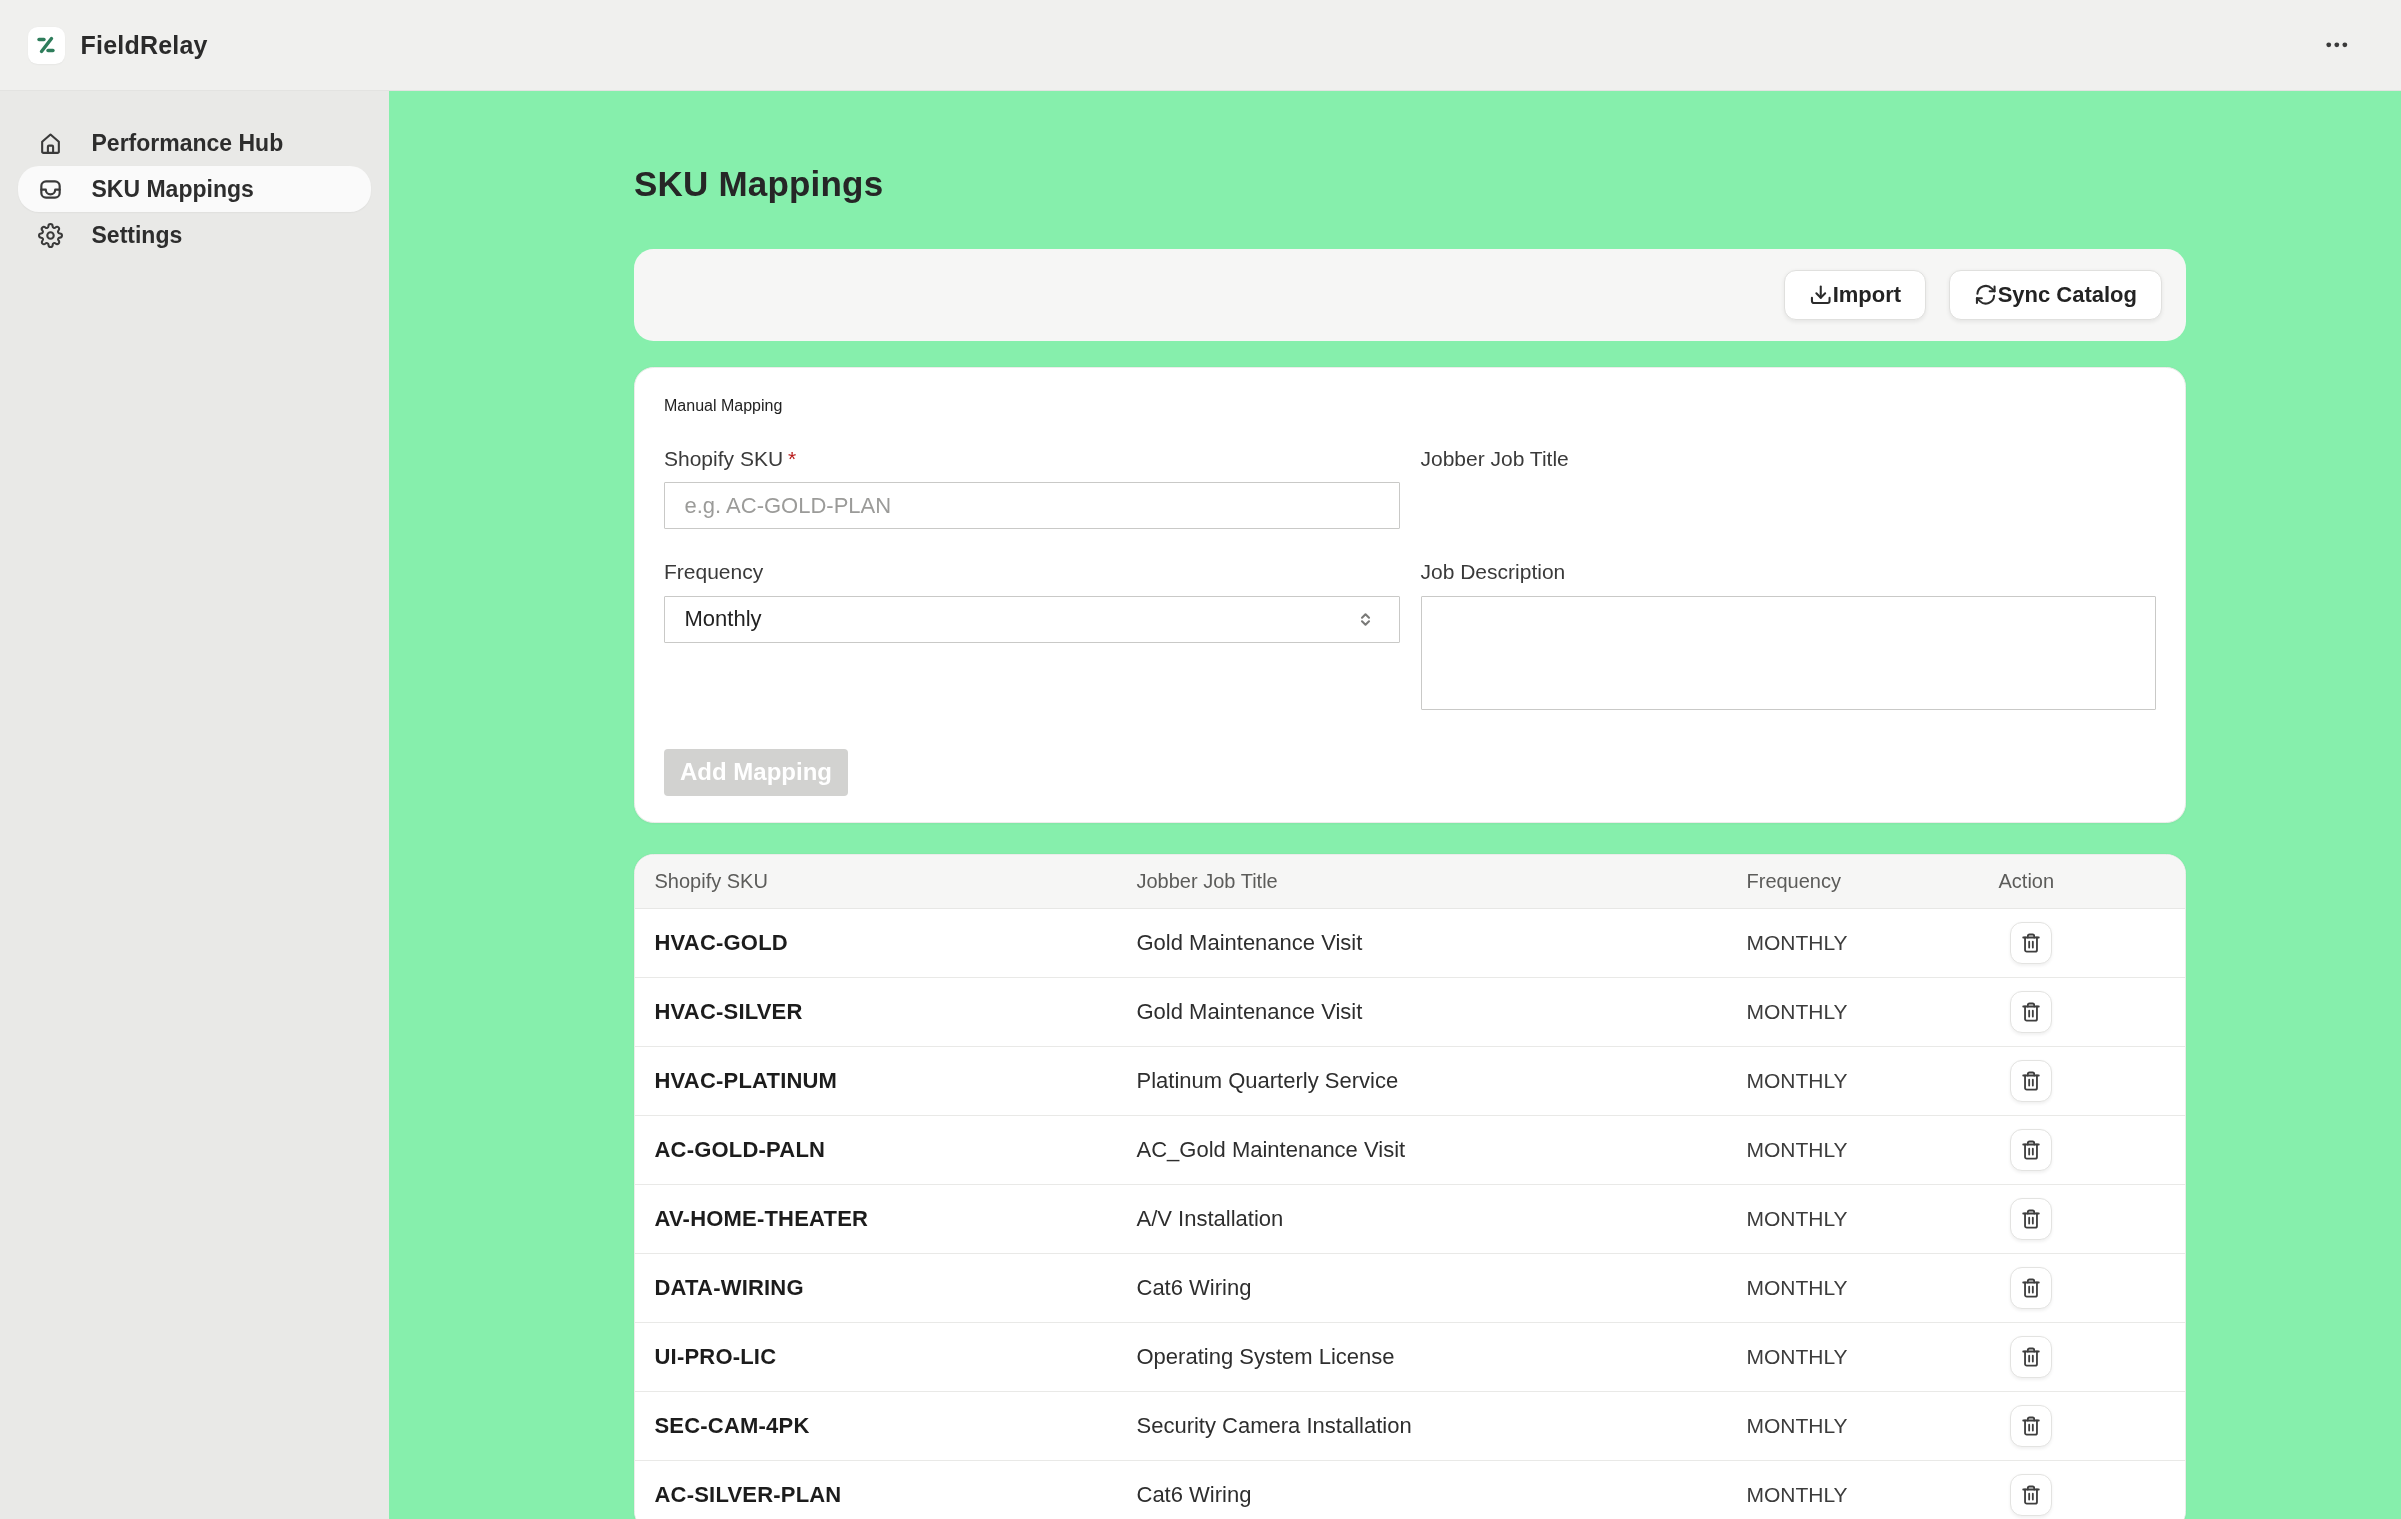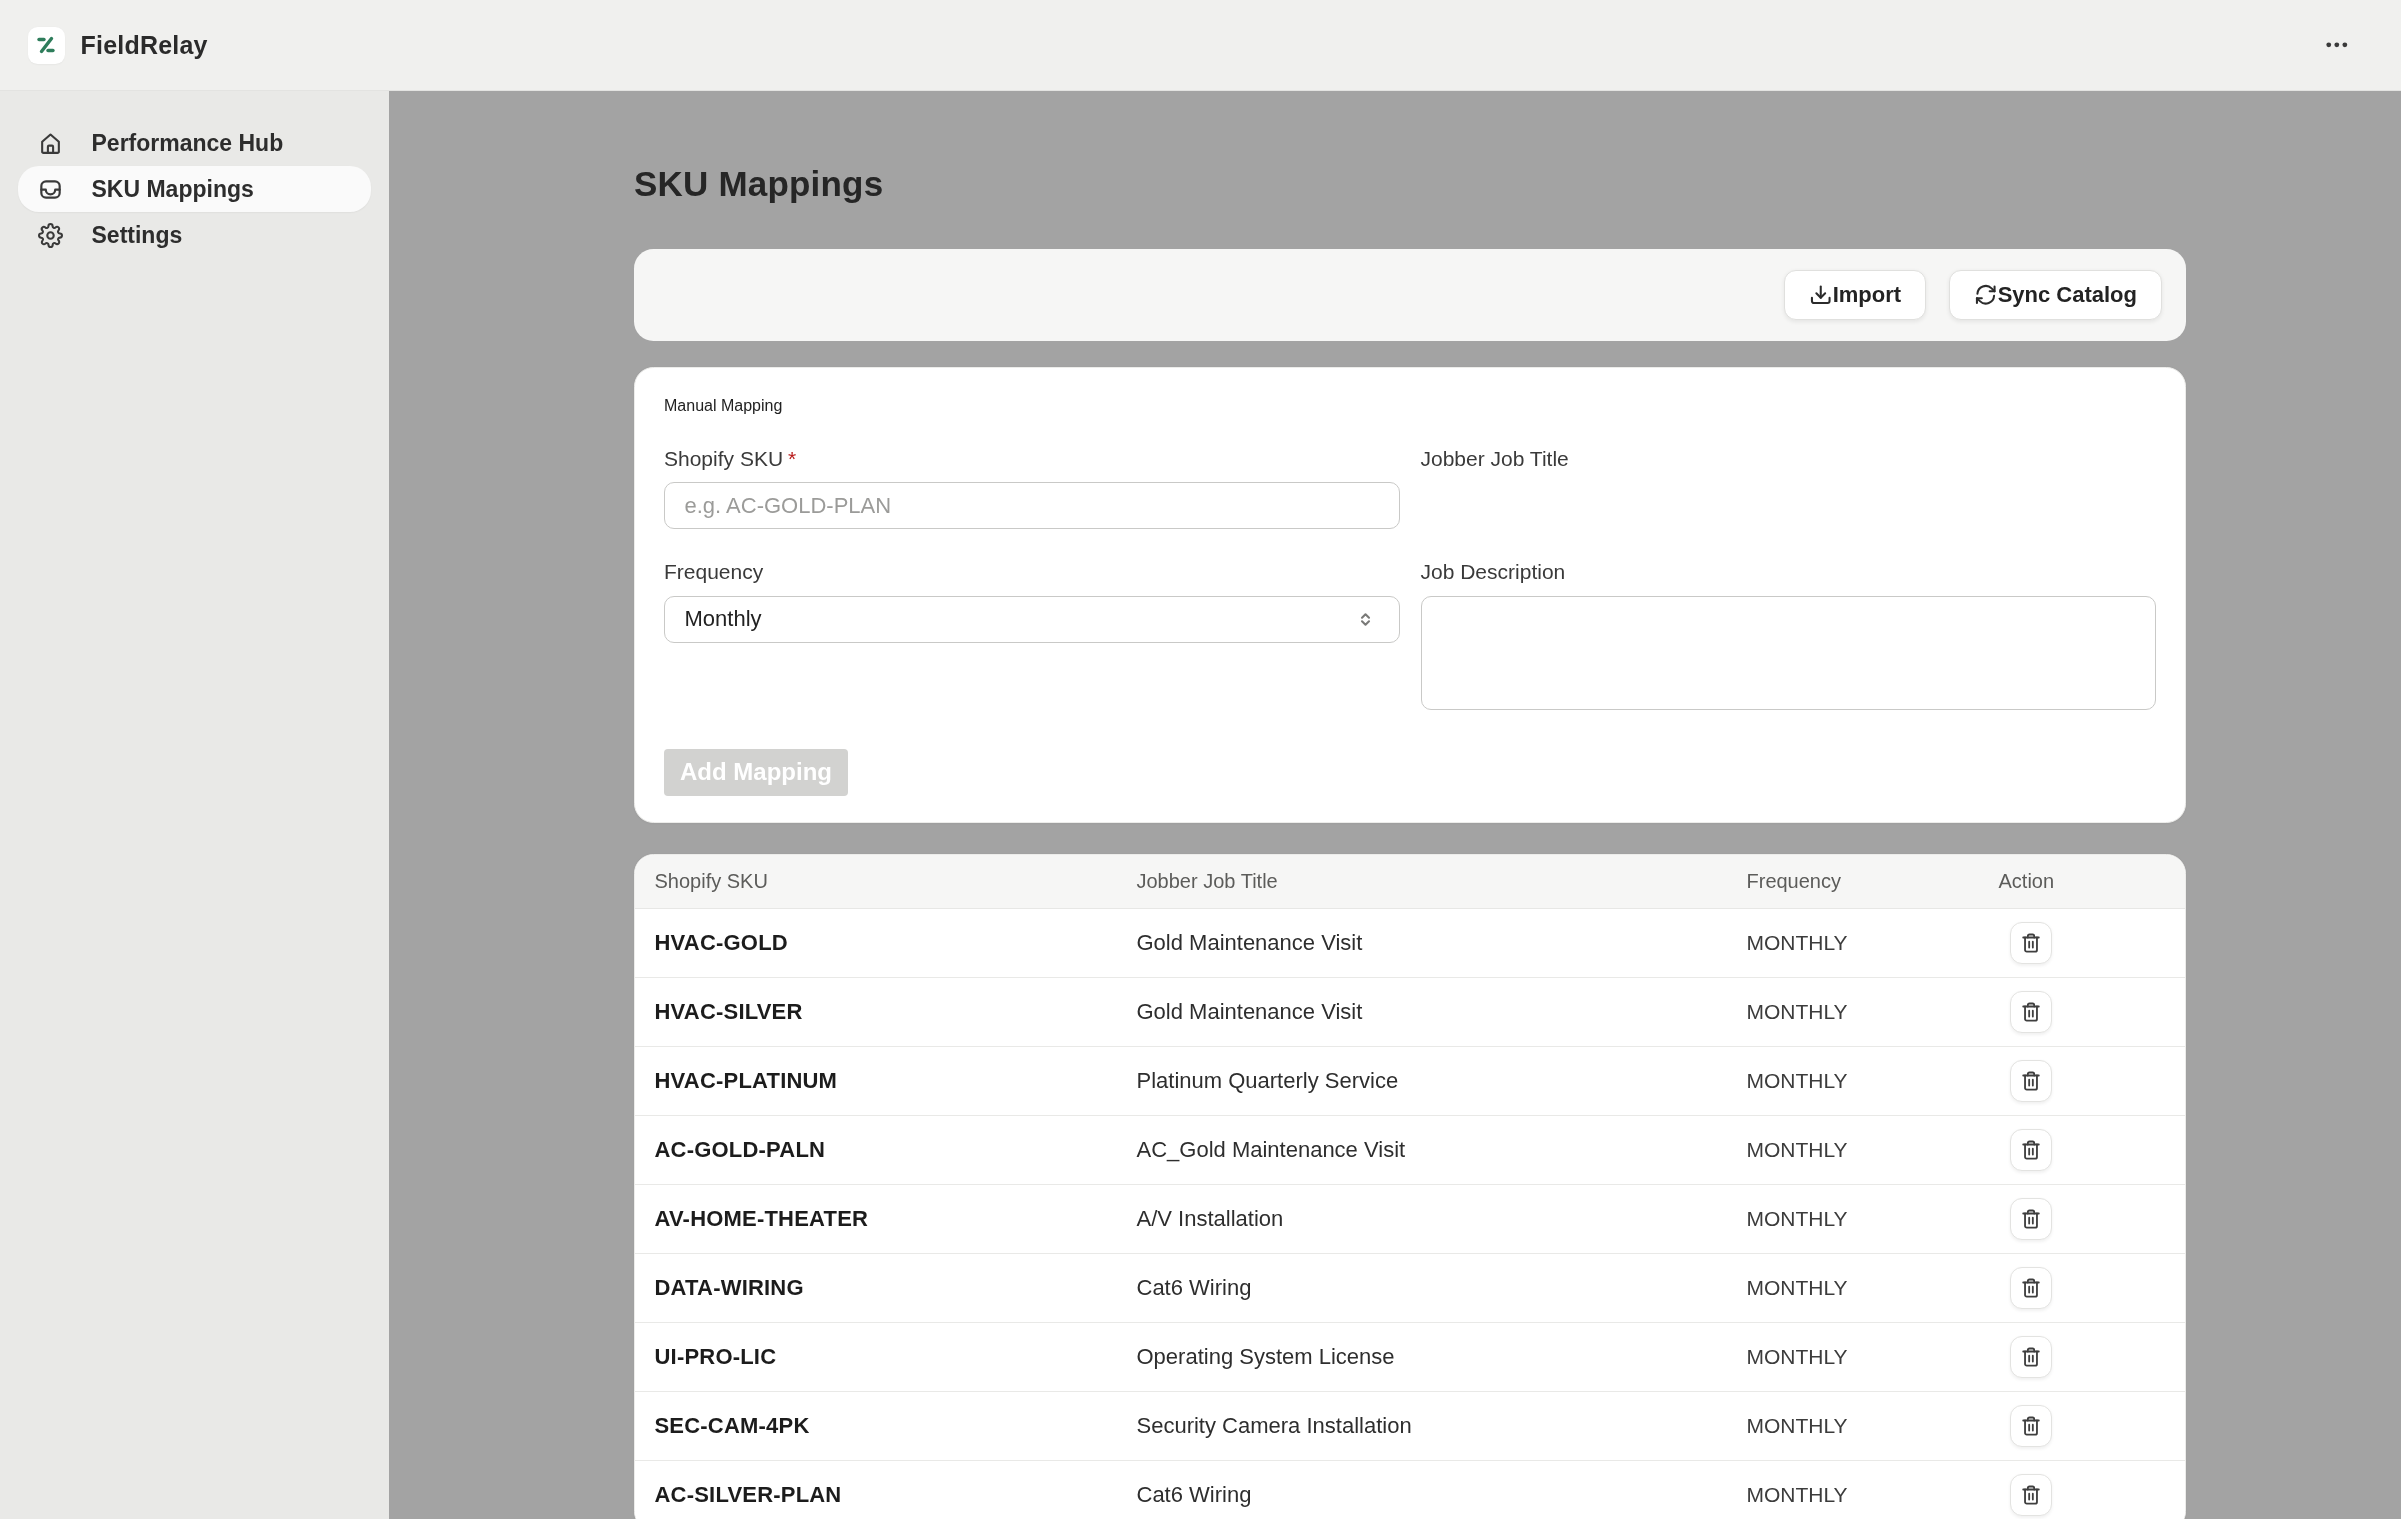--- a/index.html
+++ b/index.html
@@ -1,18 +1,18 @@
 <!DOCTYPE html>
 <html style="font-size:13px"><head>
 <meta charset="utf-8">
 <style>
   * { margin:0; padding:0; box-sizing:border-box; }
   html,body { background:#f0f0ee; }
   body { font-family:"Liberation Sans", sans-serif; color:#222; }
-  #app { position:relative; width:2401px; height:1520px; overflow:hidden; background:#a3a3a3; }
+  #app { position:relative; width:2401px; height:1520px; overflow:hidden; background:#86efac; }
 
   
   .topbar { height:91px; display:flex; align-items:center; justify-content:space-between;
             padding:0 42px 0 27.6px; background:#f0f0ee; border-bottom:0.8px solid #e3e3e1; }
   .brand { display:flex; align-items:center; gap:16px; }
   .logo-box { width:37px; height:37px; background:#ffffff; border-radius:9.7px;
               display:flex; align-items:center; justify-content:center; box-shadow:0 0.8px 1.6px rgba(0,0,0,.04); }
   .logo-box svg { width:24px; height:24px; }
   .brand-name { font-size:25px; font-weight:700; color:#2b2b2b; letter-spacing:0.2px; }
   .menu-btn { background:none; border:none; cursor:pointer; padding:8px; display:flex; color:#3a3a3a; }
@@ -41,21 +41,21 @@
   .btn svg { width:23.5px; height:23.5px; color:#2b2b2b; }
 
   
   .form-card { margin-top:26px; background:#ffffff; border:0.8px solid #ececea; border-radius:19.5px;
                padding:29px 29px 26px 29px; box-shadow:0 0.8px 2.4px rgba(0,0,0,.04); }
   .form-card h2 { font-size:16px; font-weight:400; color:#222; }
   .form-grid { display:grid; grid-template-columns:1fr 1fr; column-gap:21px; row-gap:31px; margin-top:32px; }
   .field-label { display:block; font-size:21px; color:#3a3a3a; margin-bottom:11.4px; }
   .req { color:#b91c1c; margin-left:4.9px; }
   .text-input, .select-box, textarea.area {
-      width:100%; height:47px; border:1.2px solid #c9c9c7; border-radius:10px;
+      width:100%; height:47px; border:1.2px solid #c9c9c7; border-radius:1px;
       background:#fff; font-family:inherit; font-size:22px; color:#222; padding:0 19.5px; outline:none; }
   .text-input::placeholder { color:#9b9b99; }
   .search-wrap { position:relative; }
   .search-wrap svg { position:absolute; left:18px; top:50%; transform:translateY(-50%);
                      width:22px; height:22px; color:#7b7b79; }
   .search-wrap .text-input { padding-left:52px; }
   .select-box { display:flex; align-items:center; justify-content:space-between; cursor:pointer; }
   .select-box svg { width:21px; height:21px; color:#7a7a78; margin-right:3.2px; }
   textarea.area { height:114px; padding:13px 19.5px; resize:none; }
   .add-btn { margin-top:36px; height:47px; padding:0 16px; border:none; border-radius:4px;

